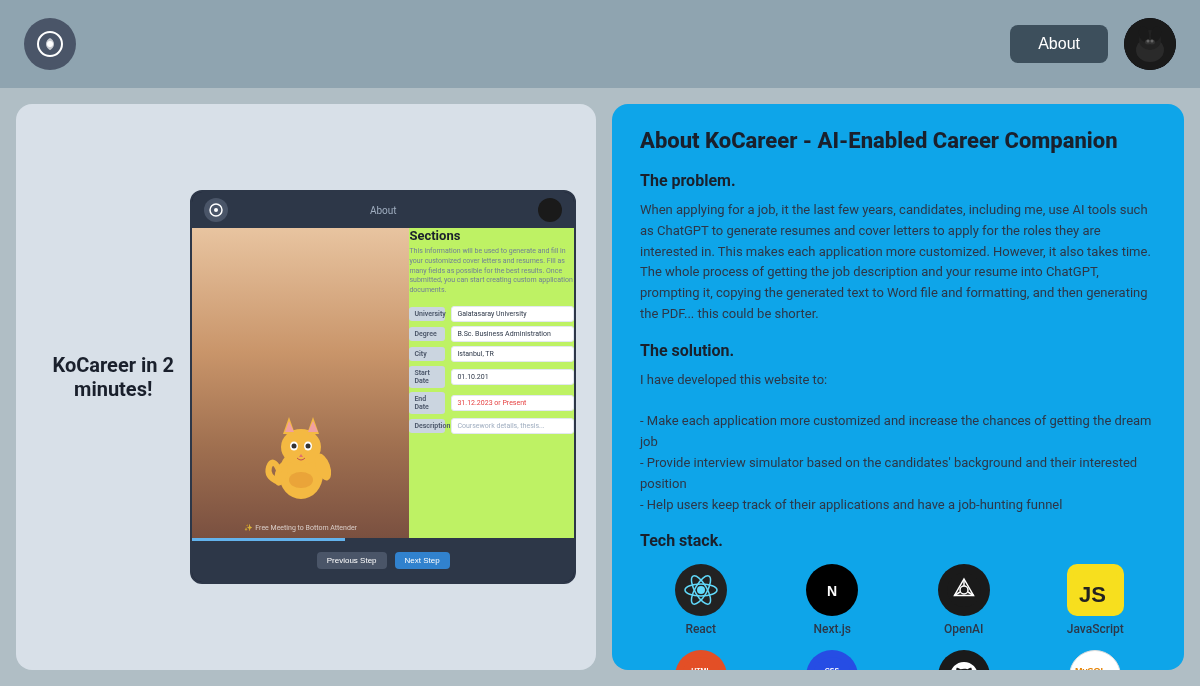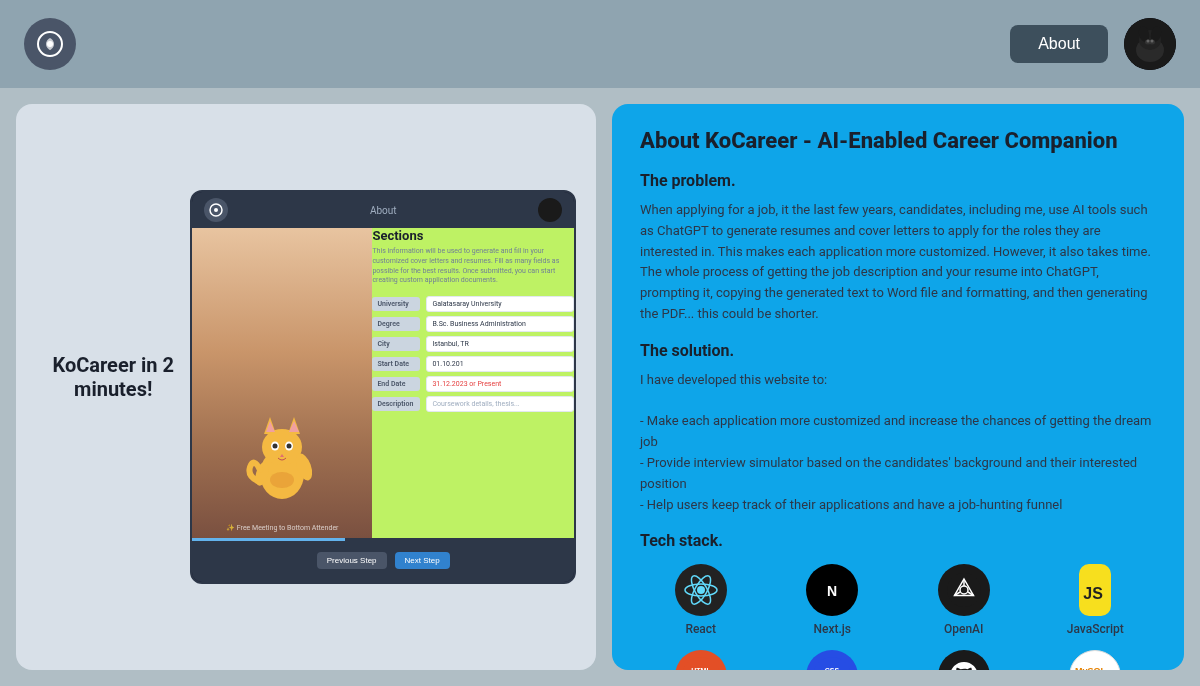--- a/index.html
+++ b/index.html
@@ -127,21 +127,21 @@
       width: 24px;
       height: 24px;
       border-radius: 50%;
       background: #1a1a1a;
     }
     .mockup-body {
       display: flex;
       height: 310px;
     }
     .mockup-left {
-      width: 180px;
+      width: 217px;
       background: linear-gradient(180deg, #e8c4a0 0%, #c9956a 40%, #a07050 70%, #7a5040 100%);
       position: relative;
       display: flex;
       align-items: flex-end;
       justify-content: center;
       padding-bottom: 36px;
     }
     .mockup-caption {
       position: absolute;
       bottom: 6px;
@@ -175,21 +175,21 @@
     }
     .form-row {
       display: flex;
       align-items: center;
       margin-bottom: 4px;
       gap: 6px;
     }
     .form-label {
       font-size: 7px;
       color: #4a5568;
-      width: 48px;
+      width: 36px;
       background: #cbd5e0;
       padding: 3px 5px;
       border-radius: 3px;
       font-weight: 600;
     }
     .form-value {
       font-size: 7px;
       color: #2d3748;
       flex: 1;
       background: white;
@@ -504,21 +504,21 @@
               <line x1="0" y1="-11" x2="0" y2="-4" stroke="white" stroke-width="1.5"></line>
               <line x1="9.5" y1="5.5" x2="4" y2="2" stroke="white" stroke-width="1.5"></line>
               <line x1="-9.5" y1="5.5" x2="-4" y2="2" stroke="white" stroke-width="1.5"></line>
             </g>
           </svg>
         </div>
         <span class="tech-label">OpenAI</span>
       </div>
 
       <div class="tech-item">
-        <div class="tech-icon js-icon" style="background:#f7df1e; border-radius:10px; width:32px; height:52px; display:flex; align-items:center; justify-content:center;">
+        <div class="tech-icon js-icon" style="background:#f7df1e; border-radius:10px; width:57px; height:52px; display:flex; align-items:center; justify-content:center;">
           <svg width="44" height="44" viewBox="0 0 44 44">
             <rect width="44" height="44" fill="#f7df1e" rx="8"></rect>
             <text x="6" y="34" font-size="22" font-weight="900" font-family="Arial" fill="#222">JS</text>
           </svg>
         </div>
         <span class="tech-label">JavaScript</span>
       </div>
 
       <div class="tech-item">
         <div class="tech-icon" style="background:#e34f26; border-radius:50%; width:52px; height:52px; display:flex; align-items:center; justify-content:center;">

